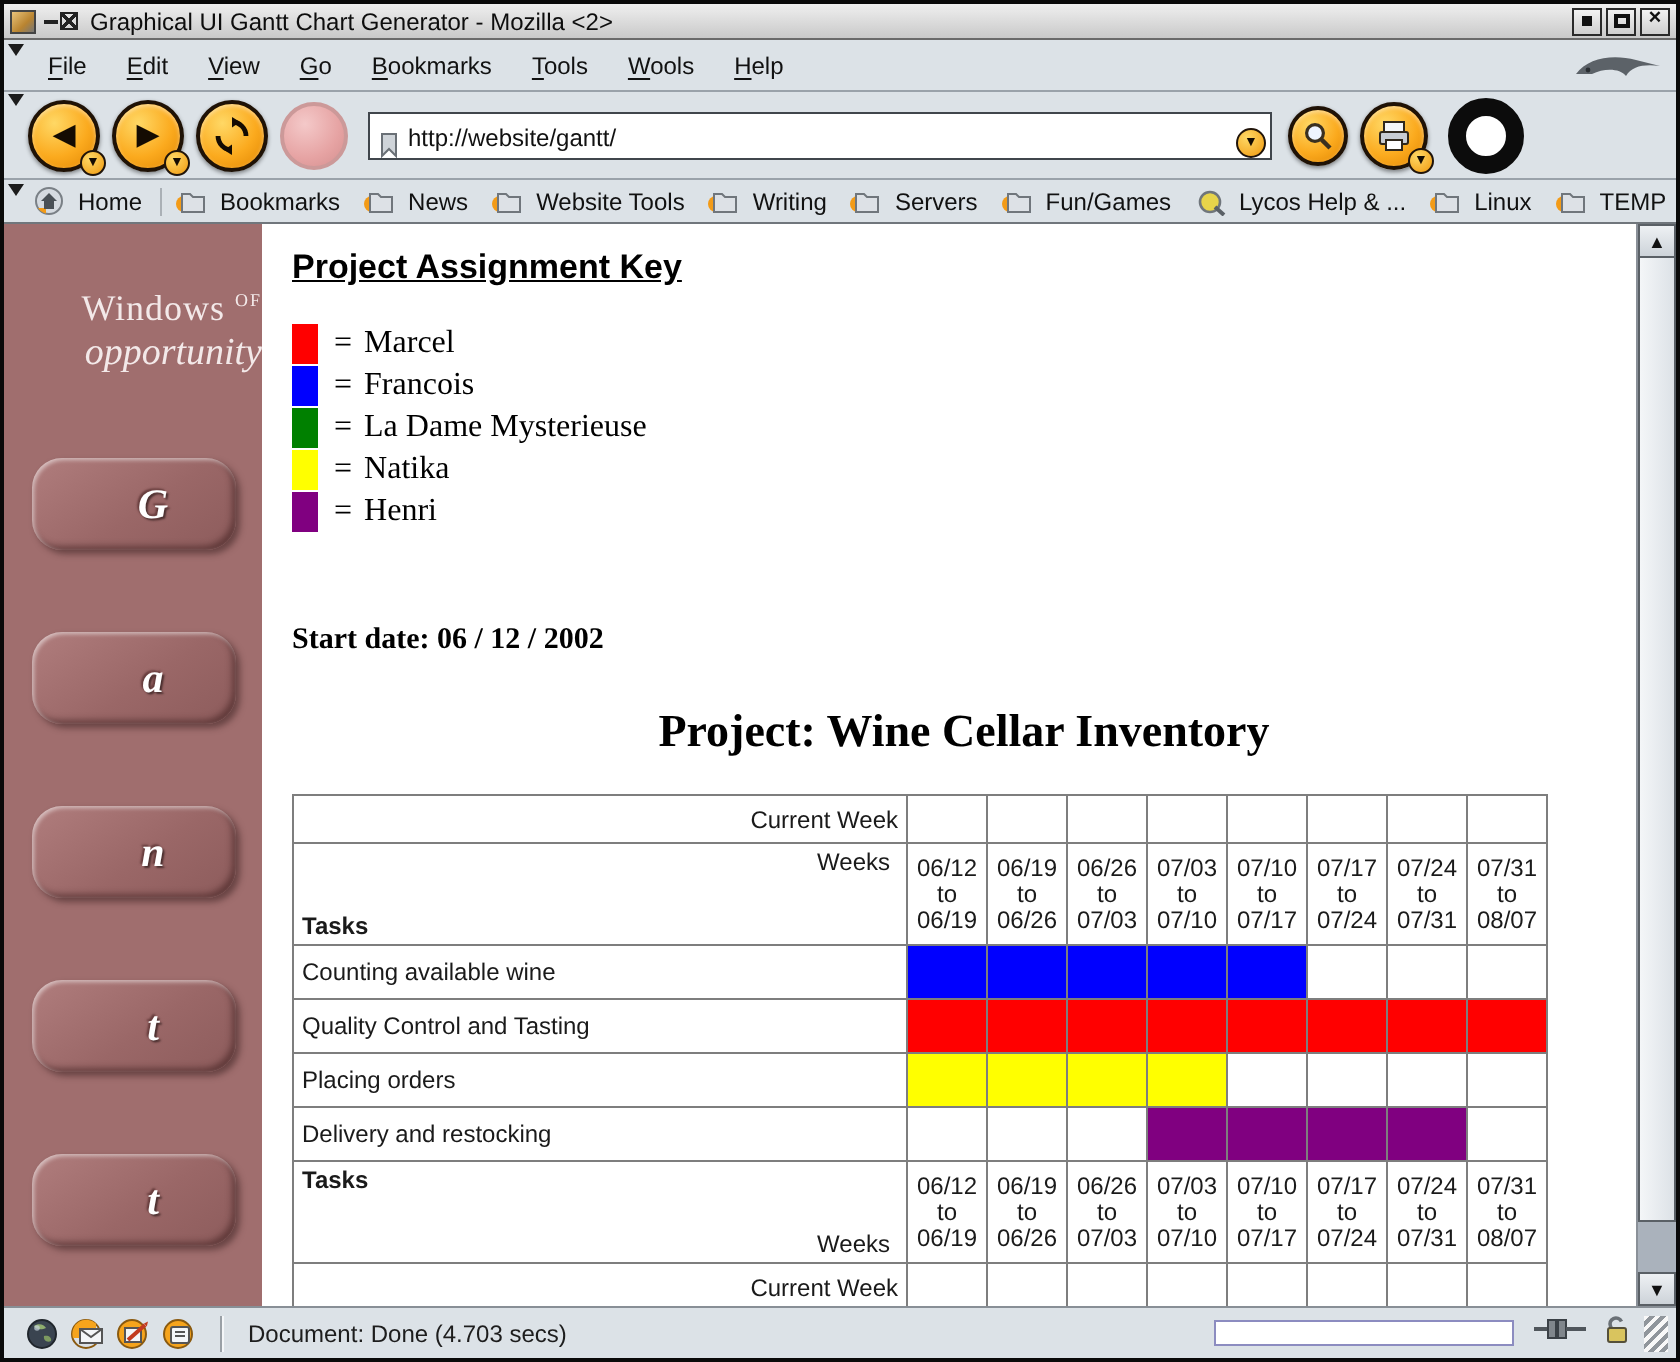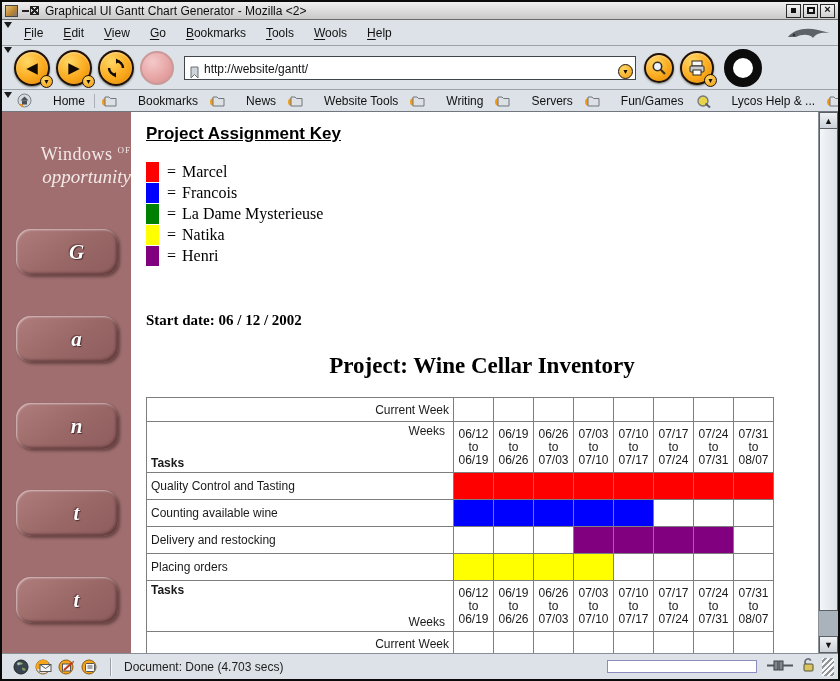--- a/index.html
+++ b/index.html
@@ -46,21 +46,21 @@
                display:flex; align-items:center; justify-content:center; font-size:7px; color:#140b02; }
   .stop-circle { background:radial-gradient(circle at 35% 30%, #f4c9c9 0%, #e6a3a3 60%, #d48f8f 100%); border:2px solid #c99; box-shadow:none; }
   .urlwrap { flex:1; display:flex; align-items:flex-end; background:#fff; border:1px solid #40464c; height:24px; margin:0 8px 0 4px; padding:0 2px 0 4px; max-width:452px; }
   .urlwrap svg { flex:0 0 auto; }
   .url-input { flex:1; border:none; outline:none; font-size:12px; color:#111; font-family:"Liberation Sans",sans-serif; height:20px; padding-left:4px; background:transparent; }
   .url-drop { width:15px; height:15px; border-radius:50%; background:radial-gradient(circle at 35% 30%, #ffd865, #f09a10); border:1px solid #20140a; display:flex; align-items:center; justify-content:center; font-size:7px; color:#140b02; flex:0 0 auto; }
   .throbber { width:38px; height:38px; border-radius:50%; border:9px solid #0c0c0c; background:#fff; margin-left:4px; flex:0 0 auto; }
 
   
   .ptbar { height:22px; background:#dce2e7; border-bottom:1px solid #70767c; display:flex; align-items:center; padding:0 0 0 2px; overflow:hidden; white-space:nowrap; }
-  .pt-item { display:flex; align-items:center; gap:21px; font-size:12px; color:#111; padding:2px 7px 2px 5px; flex:0 0 auto; }
+  .pt-item { display:flex; align-items:center; gap:7px; font-size:12px; color:#111; padding:2px 7px 2px 5px; flex:0 0 auto; }
   .pt-sep { width:1px; height:14px; background:#aab0b6; margin:0 2px; flex:0 0 auto; }
 
   
   .content-row { display:flex; height:541px; background:#fff; }
   .sidebar { width:129px; background:#a06e6e; flex:0 0 auto; position:relative; }
   .brand { margin-top:32px; text-align:right; color:#f3e9e9; font-family:"Liberation Serif",serif; }
   .brand .w1 { font-size:18px; letter-spacing:.5px; }
   .brand .w1 sup { font-size:9px; text-transform:uppercase; letter-spacing:1px; }
   .brand .w2 { font-size:19px; font-style:italic; margin-top:1px; }
   .side-btn { width:102px; height:46px; margin:41px auto 0 auto; border-radius:15px;
@@ -421,61 +421,61 @@
                 <span class="wd">to</span>
                 <span class="wd">07/31</span>
               </td>
             <td class="wk">
                 <span class="wd">07/31</span>
                 <span class="wd">to</span>
                 <span class="wd">08/07</span>
               </td>
           </tr>
           <tr class="r-task">
-            <td class="task-name">Quality Control and Tasting</td>
-            <td style="background-color: rgb(255, 0, 0);"></td>
-            <td style="background-color: rgb(255, 0, 0);"></td>
-            <td style="background-color: rgb(255, 0, 0);"></td>
-            <td style="background-color: rgb(255, 0, 0);"></td>
-            <td style="background-color: rgb(255, 0, 0);"></td>
-            <td style="background-color: rgb(255, 0, 0);"></td>
-            <td style="background-color: rgb(255, 0, 0);"></td>
-            <td style="background-color: rgb(255, 0, 0);"></td>
-          </tr>
-          <tr class="r-task">
             <td class="task-name">Counting available wine</td>
             <td style="background-color: rgb(0, 0, 255);"></td>
             <td style="background-color: rgb(0, 0, 255);"></td>
             <td style="background-color: rgb(0, 0, 255);"></td>
             <td style="background-color: rgb(0, 0, 255);"></td>
             <td style="background-color: rgb(0, 0, 255);"></td>
             <td></td>
             <td></td>
             <td></td>
           </tr>
           <tr class="r-task">
-            <td class="task-name">Delivery and restocking</td>
-            <td></td>
-            <td></td>
-            <td></td>
-            <td style="background-color: rgb(128, 0, 128);"></td>
-            <td style="background-color: rgb(128, 0, 128);"></td>
-            <td style="background-color: rgb(128, 0, 128);"></td>
-            <td style="background-color: rgb(128, 0, 128);"></td>
-            <td></td>
+            <td class="task-name">Quality Control and Tasting</td>
+            <td style="background-color: rgb(255, 0, 0);"></td>
+            <td style="background-color: rgb(255, 0, 0);"></td>
+            <td style="background-color: rgb(255, 0, 0);"></td>
+            <td style="background-color: rgb(255, 0, 0);"></td>
+            <td style="background-color: rgb(255, 0, 0);"></td>
+            <td style="background-color: rgb(255, 0, 0);"></td>
+            <td style="background-color: rgb(255, 0, 0);"></td>
+            <td style="background-color: rgb(255, 0, 0);"></td>
           </tr>
           <tr class="r-task">
             <td class="task-name">Placing orders</td>
             <td style="background-color: rgb(255, 255, 0);"></td>
             <td style="background-color: rgb(255, 255, 0);"></td>
             <td style="background-color: rgb(255, 255, 0);"></td>
             <td style="background-color: rgb(255, 255, 0);"></td>
             <td></td>
             <td></td>
             <td></td>
+            <td></td>
+          </tr>
+          <tr class="r-task">
+            <td class="task-name">Delivery and restocking</td>
+            <td></td>
+            <td></td>
+            <td></td>
+            <td style="background-color: rgb(128, 0, 128);"></td>
+            <td style="background-color: rgb(128, 0, 128);"></td>
+            <td style="background-color: rgb(128, 0, 128);"></td>
+            <td style="background-color: rgb(128, 0, 128);"></td>
             <td></td>
           </tr>
           <tr class="r-weeks">
             <td class="corner flip">
               <span class="tasks-lbl">Tasks</span>
               <span class="weeks-lbl">Weeks</span>
             </td>
             <td class="wk">
                 <span class="wd">06/12</span>
                 <span class="wd">to</span>

